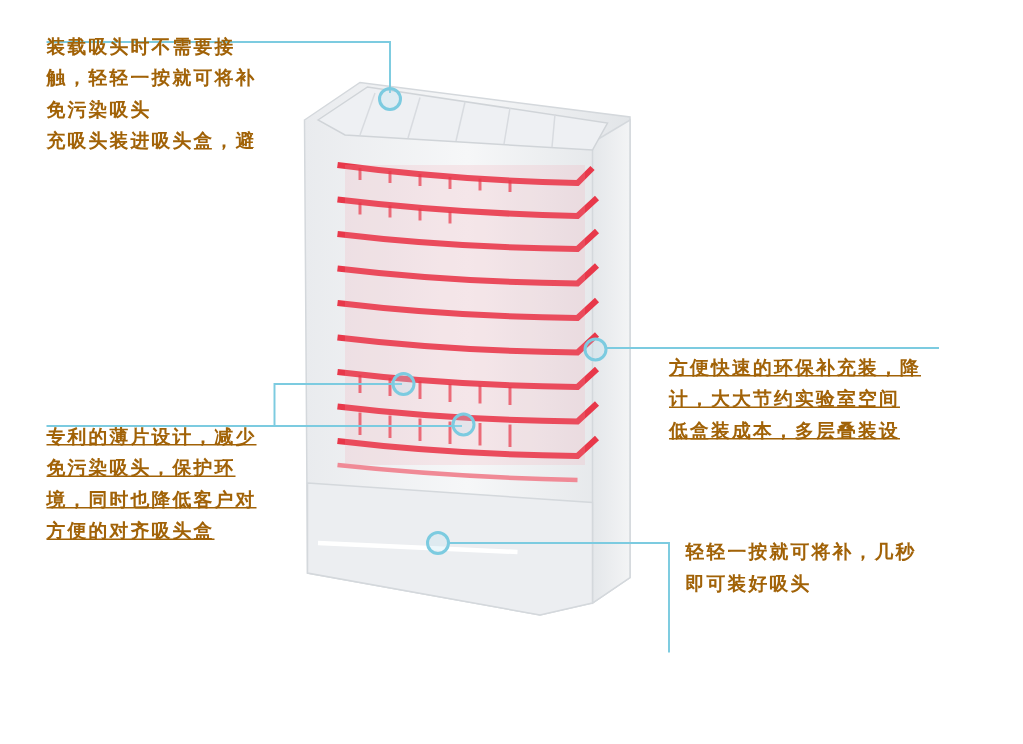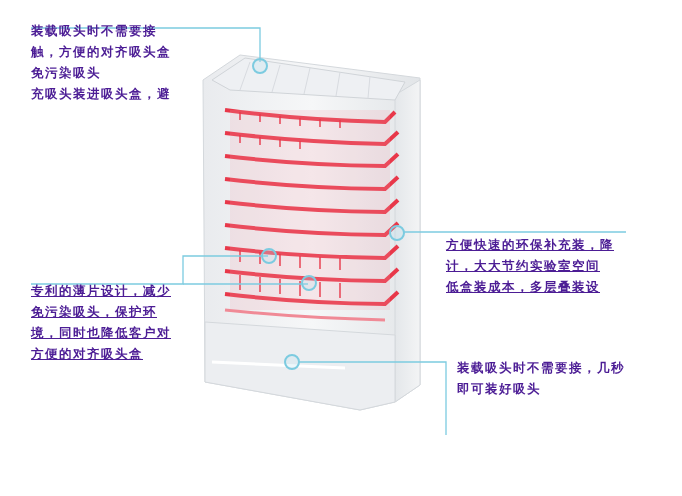--- a/index.html
+++ b/index.html
@@ -1,19 +1,19 @@
 <!DOCTYPE html>
 <html><head>
 <meta charset="utf-8">
 <style>
   html, body { margin: 0; padding: 0; background: #ffffff; }
   body { width: 682px; height: 496px; position: relative; overflow: hidden;
          font-family: "DejaVu Sans", "Liberation Sans", sans-serif; }
   .canvas { position: absolute; left: 0; top: 0; width: 682px; height: 496px; }
-  .callout-text { position: absolute; color: #4c1d95; font-size: 12.5px; line-height: 21px;
+  .callout-text { position: absolute; color: #a16207; font-size: 12.5px; line-height: 21px;
                   letter-spacing: 1.5px; font-weight: bold; }
   .ct-1 { left: 31px; top: 20px; width: 160px; }
   .ct-2 { left: 31px; top: 280px; width: 160px; text-decoration: underline; }
   .ct-3 { left: 446px; top: 234px; width: 170px; text-decoration: underline; }
   .ct-4 { left: 457px; top: 357px; width: 170px; }
   .line { stroke: #7ccbe0; stroke-width: 1.3; fill: none; }
   .ring { stroke: #7ccbe0; stroke-width: 2; fill: rgba(180,225,240,0.25); }
 </style>
 </head>
 <body>
@@ -104,35 +104,35 @@
       <line class="line" x1="404" y1="232" x2="626" y2="232"></line>
     </g>
     <g>
       <circle class="ring" cx="292" cy="362" r="7"></circle>
       <polyline class="line" points="299,362 446,362 446,435"></polyline>
     </g>
   </svg>
 
   <div class="callout-text ct-1">
     <div>装载吸头时不需要接</div>
-    <div>触，方便的对齐吸头盒</div>
+    <div>触，轻轻一按就可将补</div>
     <div>免污染吸头</div>
     <div>充吸头装进吸头盒，避</div>
   </div>
 
   <div class="callout-text ct-2">
     <div>专利的薄片设计，减少</div>
     <div>免污染吸头，保护环</div>
     <div>境，同时也降低客户对</div>
     <div>方便的对齐吸头盒</div>
   </div>
 
   <div class="callout-text ct-3">
     <div>方便快速的环保补充装，降</div>
     <div>计，大大节约实验室空间</div>
     <div>低盒装成本，多层叠装设</div>
   </div>
 
   <div class="callout-text ct-4">
-    <div>装载吸头时不需要接，几秒</div>
+    <div>轻轻一按就可将补，几秒</div>
     <div>即可装好吸头</div>
   </div>
 </div>
 
 </body></html>

